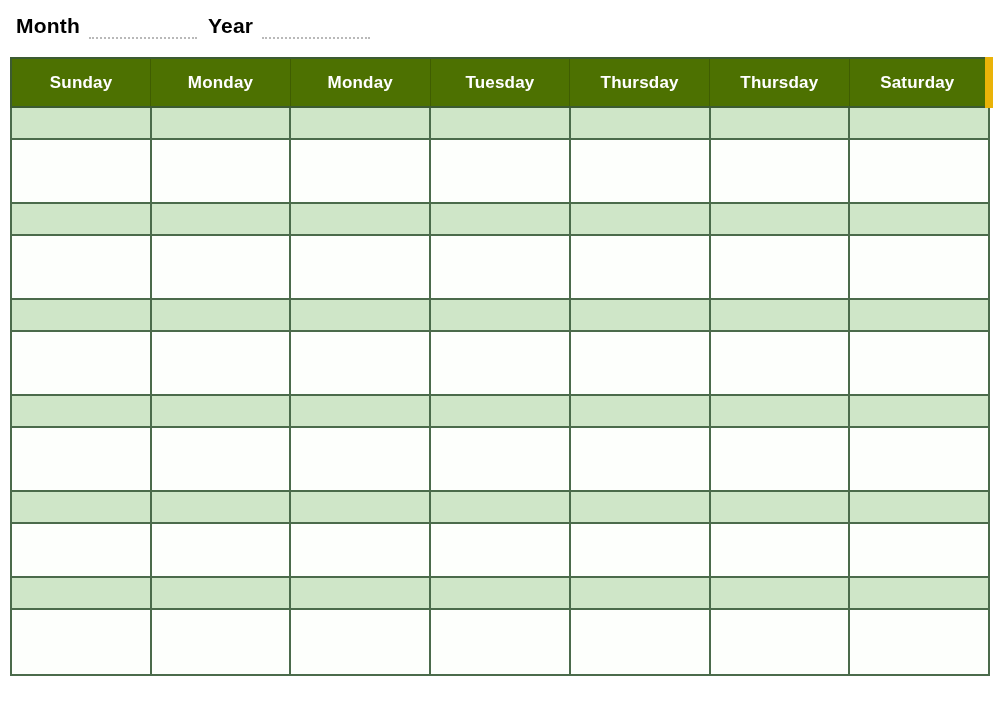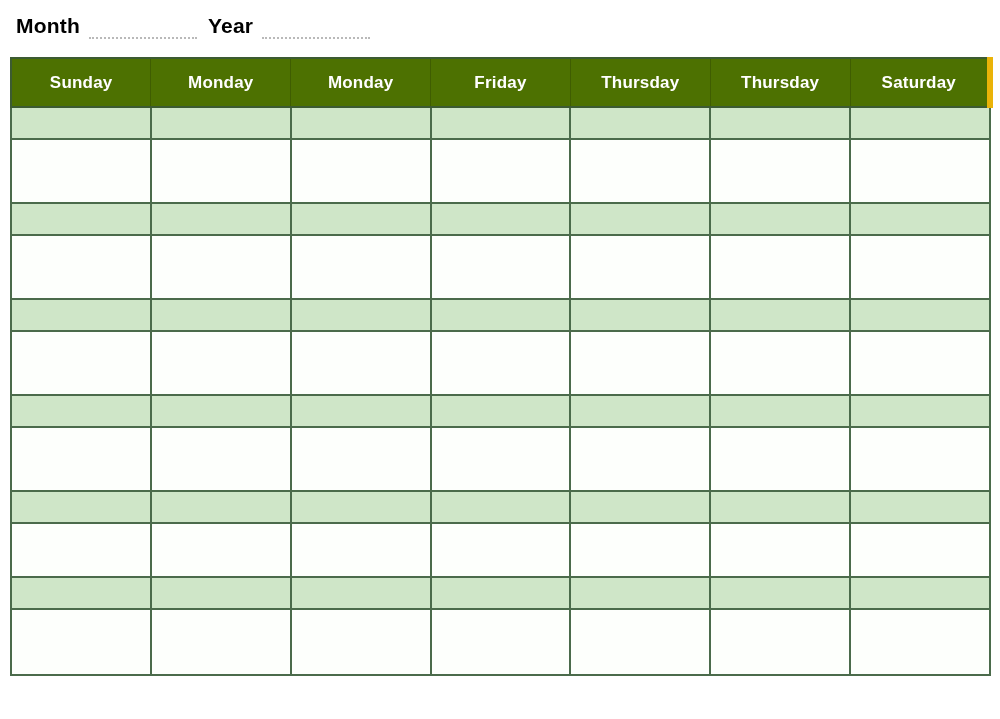--- a/index.html
+++ b/index.html
@@ -82,21 +82,21 @@
     border-left: 1px solid #3f5d01;
     border-right: 1px solid #3f5d01;
     border-top: 2px solid #3c5b32;
     border-bottom: 2px solid #3c5b32;
     letter-spacing: 0.2px;
   }
   .calendar thead th:first-child {
     border-left: 2px solid #3c5b32;
   }
   .calendar thead th:last-child {
-    border-right: 6px solid #eab308;
+    border-right: 8px solid #eab308;
   }
 
   .calendar td {
     padding: 0;
     border: 2px solid #4b6b4b;
     vertical-align: top;
     font-size: 13px;
     color: #22331f;
   }
 
@@ -145,21 +145,21 @@
         <col>
         <col>
         <col>
         <col>
     </colgroup>
     <thead>
       <tr>
         <th>Sunday</th>
         <th>Monday</th>
         <th>Monday</th>
-        <th>Friday</th>
+        <th>Tuesday</th>
         <th>Thursday</th>
         <th>Thursday</th>
         <th>Saturday</th>
       </tr>
     </thead>
     <tbody>
 
       <tr class="date-row">
         <td>
             <span class="cell-inner"></span>

